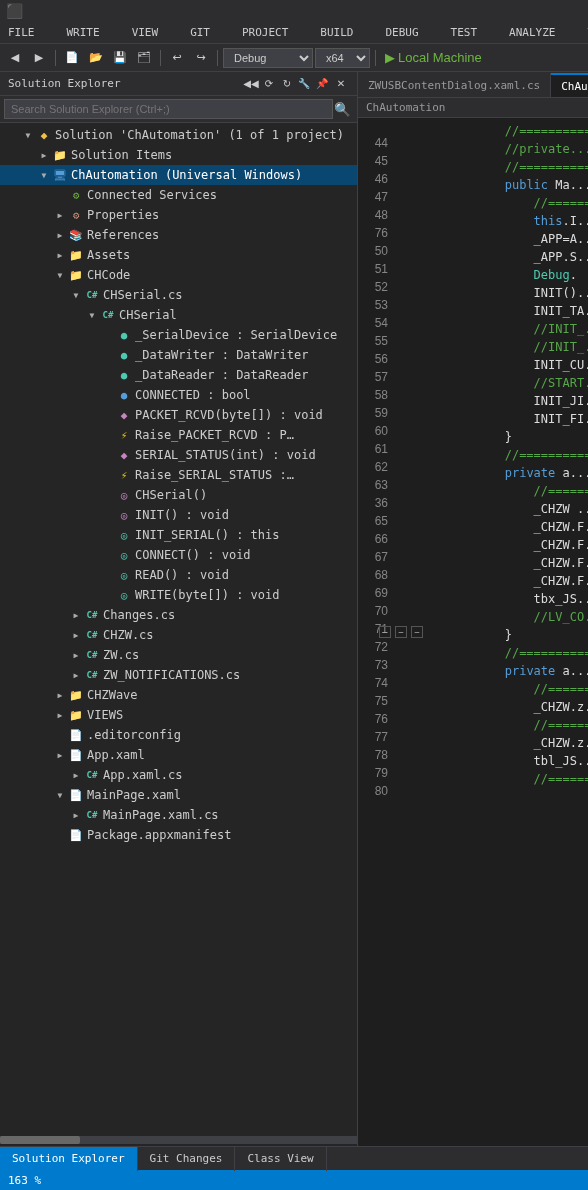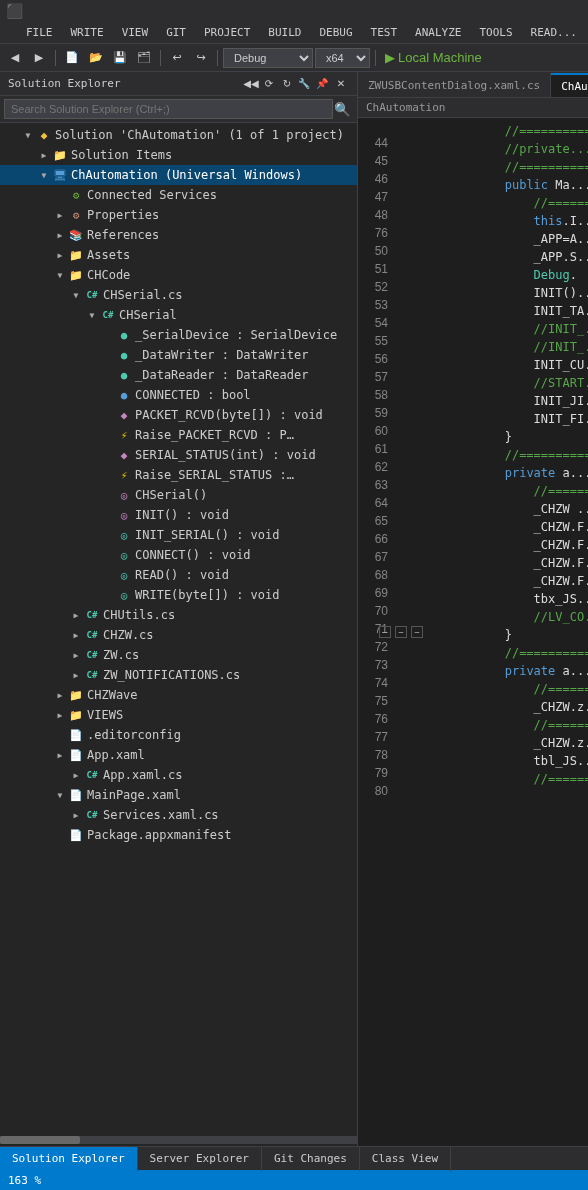--- a/index.html
+++ b/index.html
@@ -22,22 +22,22 @@
       padding: 0 6px;
       gap: 6px;
     }
 
     
     .menu-bar {
       background: #2d2d30;
       height: 22px;
       display: flex;
       align-items: center;
-      padding: 0 18px;
-      gap: 2px;
+      padding: 0 0;
+      gap: 16px;
       border-bottom: 1px solid #3f3f46;
     }
     .menu-item {
       padding: 2px 8px;
       font-size: 11px;
       color: #ccc;
       cursor: pointer;
     }
 
     
@@ -550,42 +550,42 @@
         <span class="item-label">CHSerial()</span>
       </div>
       <div class="tree-item indent-6">
         <span class="expand-icon"></span>
         <span class="file-icon icon-purple">◎</span>
         <span class="item-label">INIT() : void</span>
       </div>
       <div class="tree-item indent-6">
         <span class="expand-icon"></span>
         <span class="file-icon icon-circle-green">◎</span>
-        <span class="item-label">INIT_SERIAL() : void</span>
+        <span class="item-label">INIT_SERIAL() : this</span>
       </div>
       <div class="tree-item indent-6">
         <span class="expand-icon"></span>
         <span class="file-icon icon-circle-green">◎</span>
         <span class="item-label">CONNECT() : void</span>
       </div>
       <div class="tree-item indent-6">
         <span class="expand-icon"></span>
         <span class="file-icon icon-circle-green">◎</span>
         <span class="item-label">READ() : void</span>
       </div>
       <div class="tree-item indent-6">
         <span class="expand-icon"></span>
         <span class="file-icon icon-circle-green">◎</span>
         <span class="item-label">WRITE(byte[]) : void</span>
       </div>
 
       <div class="tree-item indent-4">
         <span class="expand-icon">▶</span>
         <span class="file-icon" style="font-size:9px;font-weight:bold;color:#4ec9b0;">C#</span>
-        <span class="item-label">CHUtils.cs</span>
+        <span class="item-label">Changes.cs</span>
       </div>
 
       <div class="tree-item indent-4">
         <span class="expand-icon">▶</span>
         <span class="file-icon" style="font-size:9px;font-weight:bold;color:#4ec9b0;">C#</span>
         <span class="item-label">CHZW.cs</span>
       </div>
 
       <div class="tree-item indent-4">
         <span class="expand-icon">▶</span>
@@ -631,21 +631,21 @@
 
       <div class="tree-item indent-3">
         <span class="expand-icon">▼</span>
         <span class="file-icon" style="color:#4ec9b0;">📄</span>
         <span class="item-label">MainPage.xaml</span>
       </div>
 
       <div class="tree-item indent-4">
         <span class="expand-icon">▶</span>
         <span class="file-icon" style="font-size:9px;font-weight:bold;color:#4ec9b0;">C#</span>
-        <span class="item-label">Services.xaml.cs</span>
+        <span class="item-label">MainPage.xaml.cs</span>
       </div>
 
       <div class="tree-item indent-3">
         <span class="expand-icon"></span>
         <span class="file-icon" style="color:#ce9178;">📄</span>
         <span class="item-label">Package.appxmanifest</span>
       </div>
     </div>
 
     <div class="h-scrollbar">
@@ -687,21 +687,21 @@
         <div class="line-number">54</div>
         <div class="line-number">55</div>
         <div class="line-number">56</div>
         <div class="line-number">57</div>
         <div class="line-number">58</div>
         <div class="line-number">59</div>
         <div class="line-number">60</div>
         <div class="line-number">61</div>
         <div class="line-number">62</div>
         <div class="line-number">63</div>
-        <div class="line-number">64</div>
+        <div class="line-number">36</div>
         <div class="line-number">65</div>
         <div class="line-number">66</div>
         <div class="line-number">67</div>
         <div class="line-number">68</div>
         <div class="line-number">69</div>
         <div class="line-number">70</div>
         <div class="line-number">71</div>
         <div class="line-number">72</div>
         <div class="line-number">73</div>
         <div class="line-number">74</div>
@@ -887,23 +887,20 @@
     </div>
   </div>
 
 </div>
 
 <div class="bottom-tabs">
   <div class="bottom-tab active">
     <span>Solution Explorer</span>
   </div>
   <div class="bottom-tab">
-    <span>Server Explorer</span>
-  </div>
-  <div class="bottom-tab">
     <span>Git Changes</span>
   </div>
   <div class="bottom-tab">
     <span>Class View</span>
   </div>
 </div>
 
 <div class="status-bar">
   <div class="status-left">
     <span>163 %</span>

